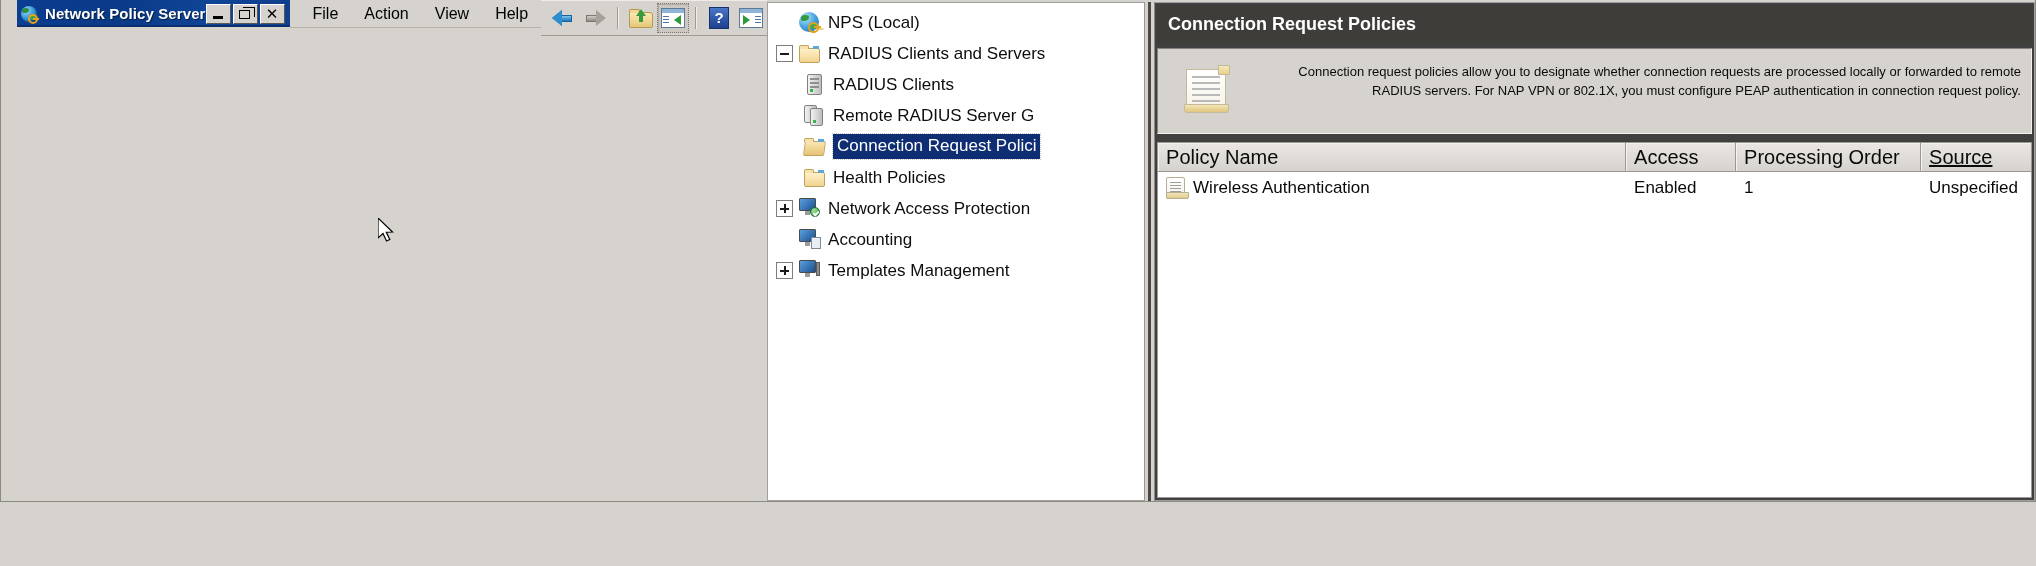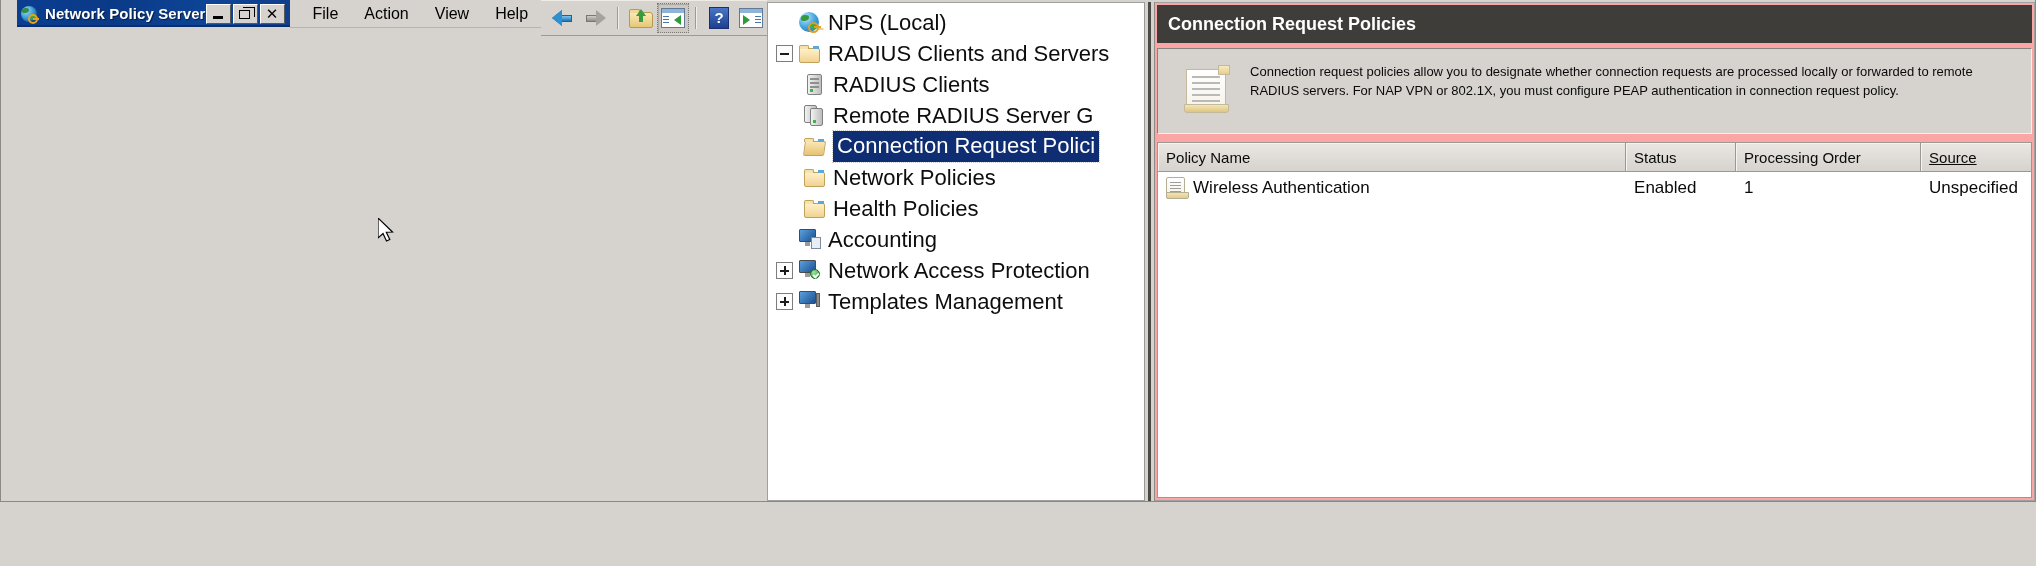--- a/index.html
+++ b/index.html
@@ -522,38 +522,39 @@
     background: #e8eef4;
     border: 1px solid #7c8c9c;
   }
   .ic-monitor .plug {
     position: absolute; right: 0; top: 2px;
     width: 4px; height: 14px;
     background: #8c8c8c;
     border: 1px solid #5c5c5c;
   }
 
-  .node-label { font-size: 22px; }
+  .node-label { font-size: 17px; }
   .tree-node.selected .node-label {
     background: #0f2d72;
     color: #ffffff;
     outline: 1px dotted #c8c8c8;
     padding: 2px 4px 3px 4px;
   }
 
   
   .content-pane {
     flex: 1 1 auto;
-    background: #fca5a5;
+    background: #404040;
     border: 1px solid #a0a0a0;
     border-left: none;
     display: flex;
     flex-direction: column;
     min-width: 0;
     overflow: hidden;
+    text-align: right;
   }
   .content-header {
     height: 38px;
     min-height: 38px;
     background: #3e3d3a;
     color: #ffffff;
     display: flex;
     align-items: center;
     padding-left: 11px;
     font-size: 18px;
@@ -629,21 +630,21 @@
     display: flex;
     height: 29px;
     min-height: 29px;
     background: #d6d3ce;
     border-bottom: 1px solid #9b9893;
   }
   .lv-col {
     display: flex;
     align-items: center;
     padding-left: 8px;
-    font-size: 15px;
+    font-size: 20px;
     color: #0a0a0a;
     background: linear-gradient(#eae7e2, #d6d3ce);
     border-right: 1px solid #9b9893;
     box-shadow: inset 1px 1px 0 #f6f4f0;
     white-space: nowrap;
     overflow: hidden;
   }
   .lv-col:last-child { border-right: none; flex: 1 1 auto; text-decoration: underline; }
   .lv-row {
     display: flex;
@@ -796,72 +797,62 @@
         <div class="node-icon">
           <div class="ic-folder open">
               <div class="fb"></div>
               <div class="ft"></div>
               <div class="fc"></div>
             </div>
         </div>
         <span class="node-label">Connection Request Polici</span>
       </div>
 
+
       <div class="tree-node lvl2">
         <div class="node-icon">
           <div class="ic-folder">
               <div class="fb"></div>
               <div class="ft"></div>
               <div class="fc"></div>
             </div>
         </div>
-        <span class="node-label">Network Policies</span>
-      </div>
-
-      <div class="tree-node lvl2">
+        <span class="node-label">Health Policies</span>
+      </div>
+
+      <div class="tree-node lvl1">
+        <div class="expander plus"></div>
         <div class="node-icon">
-          <div class="ic-folder">
-              <div class="fb"></div>
-              <div class="ft"></div>
-              <div class="fc"></div>
+          <div class="ic-monitor">
+              <div class="scr"></div>
+              <div class="std"></div>
+              <div class="badge"></div>
             </div>
         </div>
-        <span class="node-label">Health Policies</span>
+        <span class="node-label">Network Access Protection</span>
       </div>
 
       <div class="tree-node lvl1">
         <div class="expander-spacer"></div>
         <div class="node-icon">
           <div class="ic-monitor">
               <div class="scr"></div>
               <div class="std"></div>
               <div class="paper"></div>
             </div>
         </div>
         <span class="node-label">Accounting</span>
       </div>
 
       <div class="tree-node lvl1">
         <div class="expander plus"></div>
         <div class="node-icon">
           <div class="ic-monitor">
               <div class="scr"></div>
               <div class="std"></div>
-              <div class="badge"></div>
-            </div>
-        </div>
-        <span class="node-label">Network Access Protection</span>
-      </div>
-
-      <div class="tree-node lvl1">
-        <div class="expander plus"></div>
-        <div class="node-icon">
-          <div class="ic-monitor">
-              <div class="scr"></div>
-              <div class="std"></div>
               <div class="plug"></div>
             </div>
         </div>
         <span class="node-label">Templates Management</span>
       </div>
 
     </div>
 
     <div class="splitter"></div>
 
@@ -874,21 +865,21 @@
           <div class="pg"></div>
           <div class="curl-t"></div>
           <div class="curl-b"></div>
         </div>
         <div class="desc-text">Connection request policies allow you to designate whether connection requests are processed locally or forwarded to remote RADIUS servers. For NAP VPN or 802.1X, you must configure PEAP authentication in connection request policy.</div>
       </div>
 
       <div class="list-view">
         <div class="lv-header">
           <div class="lv-col" style="width:468px">Policy Name</div>
-          <div class="lv-col" style="width:110px">Status</div>
+          <div class="lv-col" style="width:110px">Access</div>
           <div class="lv-col" style="width:185px">Processing Order</div>
           <div class="lv-col">Source</div>
         </div>
         <div class="lv-body">
           <div class="lv-row">
             <div class="lv-cell name" style="width:468px">
               <span class="node-icon" style="width:19px;height:22px;margin:0">
                 <span class="ic-scroll" style="display:block"></span>
               </span>
               <span>Wireless Authentication</span>

